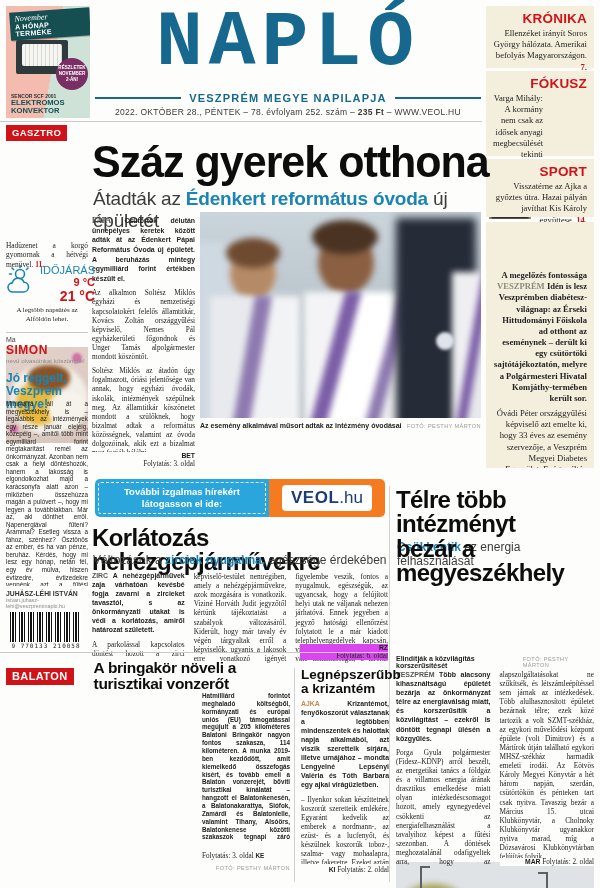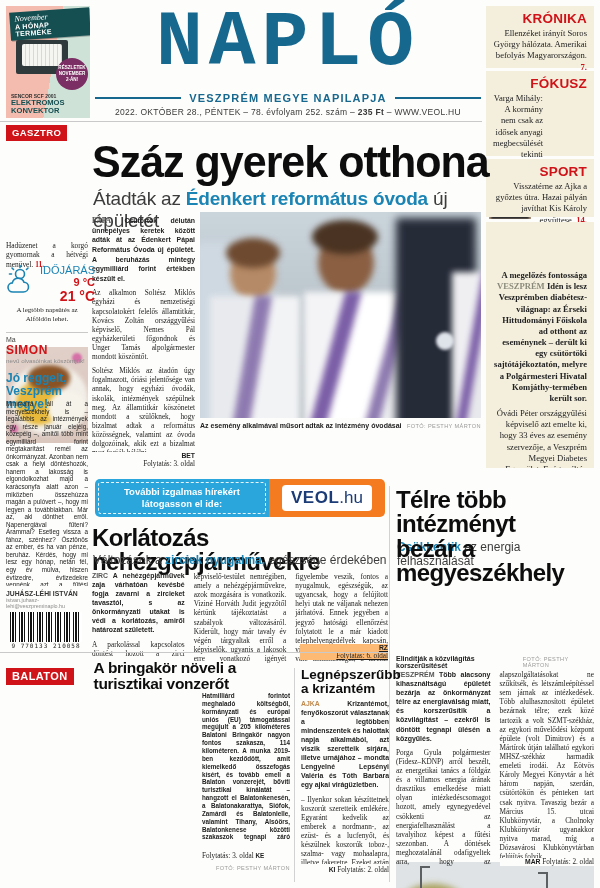--- a/index.html
+++ b/index.html
@@ -235,21 +235,21 @@
       <div class="veol-pill"><b>VEOL</b><span>.hu</span></div>
     </div>
   </div>
 
   <div class="abs headline2" style="left:92px;top:526px;width:296px;">Korlátozás nehézgépjárművekre</div>
   <div class="abs subhead2" style="left:93px;top:553px;width:296px;"><span>Változások a </span><span class="hl">zirciek nyugalma,</span><span> egészsége érdekében</span></div>
   <div class="abs cols3" style="left:92px;top:572px;width:296px;height:94px;overflow:hidden;">
     <p class="lead-sans" style="font-size:6.9px;"><span class="citytag">ZIRC</span><span> A nehézgépjárművek zaja várhatóan kevésbé fogja zavarni a zircieket tavasztól, s az önkormányzati utakat is védi a korlátozás, amiről határozat született.</span></p>
     <p class="serif-body">A parkolással kapcsolatos döntést hozott a zirci képviselő-testület nemrégiben, amely a nehézgépjárművekre, azok mozgására is vonatkozik. Viziné Horváth Judit jegyzőtől kértünk tájékoztatást a szabályok változásáról. Kiderült, hogy már tavaly év végén tárgyaltak erről a képviselők, ugyanis a lakosok erre vonatkozó igényét figyelembe veszik, fontos a nyugalmuk, egészségük, az ugyancsak, hogy a felújított helyi utak ne váljanak nehezen járhatóvá. Ennek jegyében a jegyző hatósági ellenőrzést folytatott le a már kiadott telephelyengedélyek kapcsán, vizsgálta a telepek tárolásra való alkalmasságát, a tárolás környezeti hatásait, telefonon is beszélt, egyeztetett az érintett vállalkozásokkal.</p>
   </div>
-  <div class="abs signrow" style="left:300px;top:644px;width:88px;background:#fdba74;text-decoration:underline;"><b>RZ</b><br><span class="more">Folytatás: 6. oldal</span></div>
+  <div class="abs signrow" style="left:300px;top:644px;width:88px;background:#d946ef;"><b>RZ</b><br><span class="more">Folytatás: 6. oldal</span></div>
 
   <div class="abs vline" style="left:389px;top:486px;height:396px;"></div>
   <div class="abs subhead2" style="left:397px;top:540px;width:198px;"><span class="hl">Csökkentik</span><span> az energia felhasználását</span></div>
   <div class="abs headline2" style="left:396px;top:488px;width:198px;">
     <div>Télre több intézményt</div>
     <div>bezár a megyeszékhely</div>
   </div>
 
   <div class="abs photo" style="left:396px;top:560px;width:198px;height:92px;">
     <div class="blur" style="background:linear-gradient(180deg,#dfe3e5 0 48%,#b9bec2 48% 58%,#9aa0a4 58% 100%);"></div>

